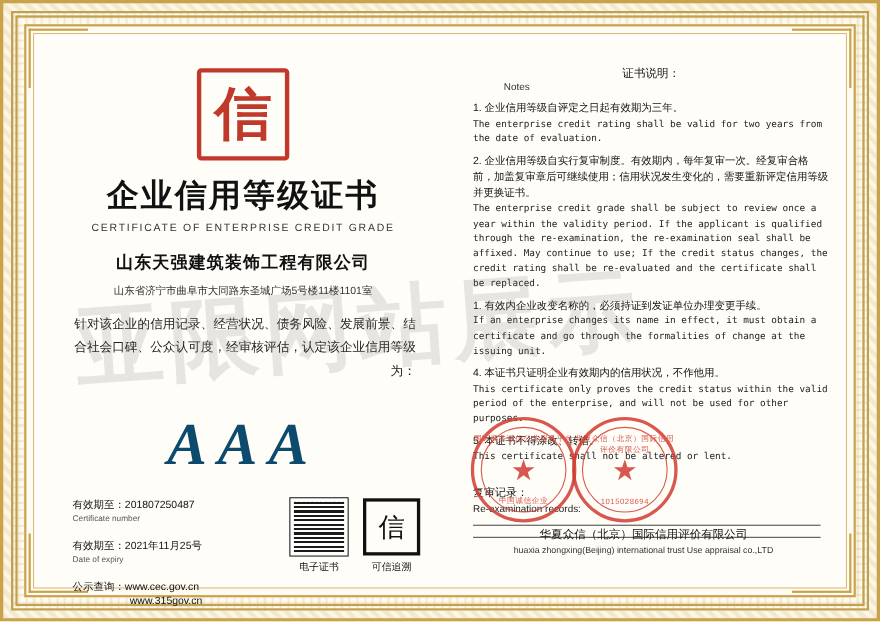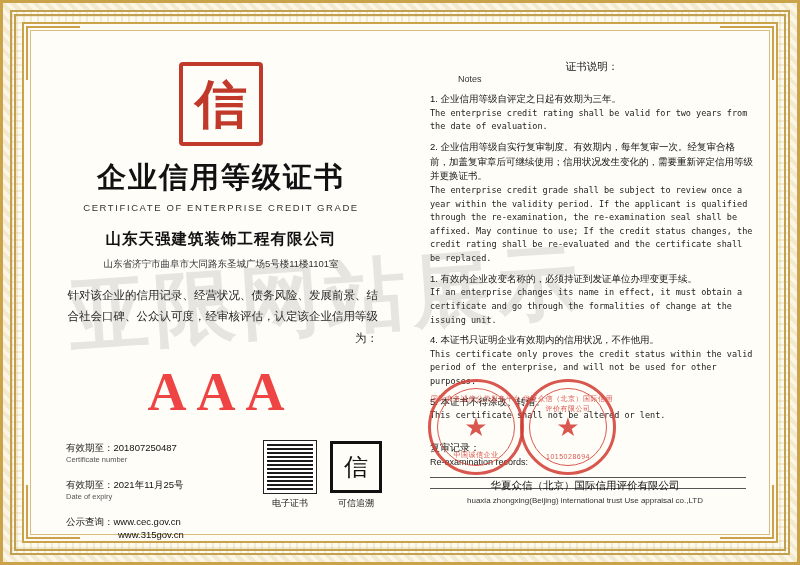--- a/index.html
+++ b/index.html
@@ -126,23 +126,24 @@
     color: #222;
     line-height: 1.85;
     text-align: right;
     padding: 0 16px;
     margin-bottom: 6px;
   }
   .grade {
     font-family: "Liberation Serif", serif;
     font-size: 54px;
     font-weight: bold;
-    color: #ef4444;
+    color: #0c4a6e;
     letter-spacing: 10px;
-    margin: 12px 0 14px 0;
+    margin: 24px 0 14px 0;
+    font-style: italic;
   }
 
   
   .meta {
     display: flex;
     text-align: left;
     padding: 0 6px 0 18px;
     gap: 8px;
   }
   .meta-fields { width: 190px; }

